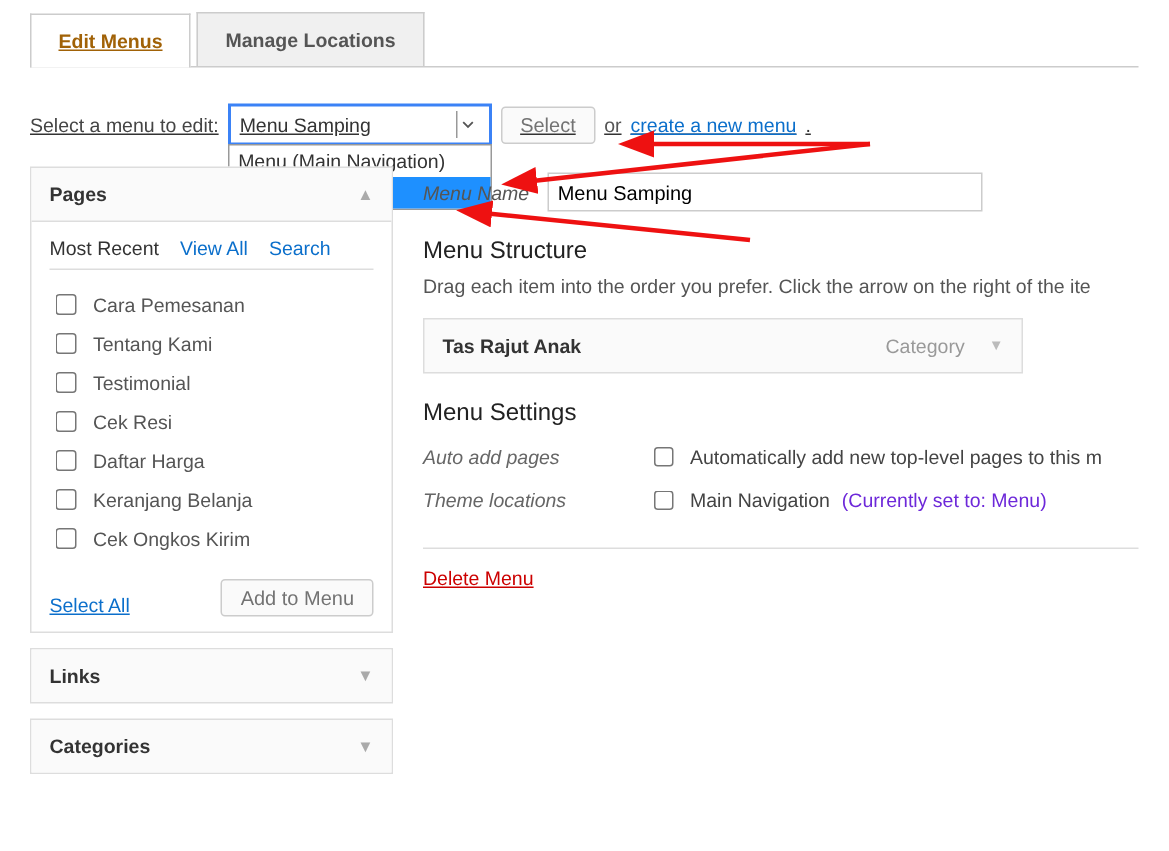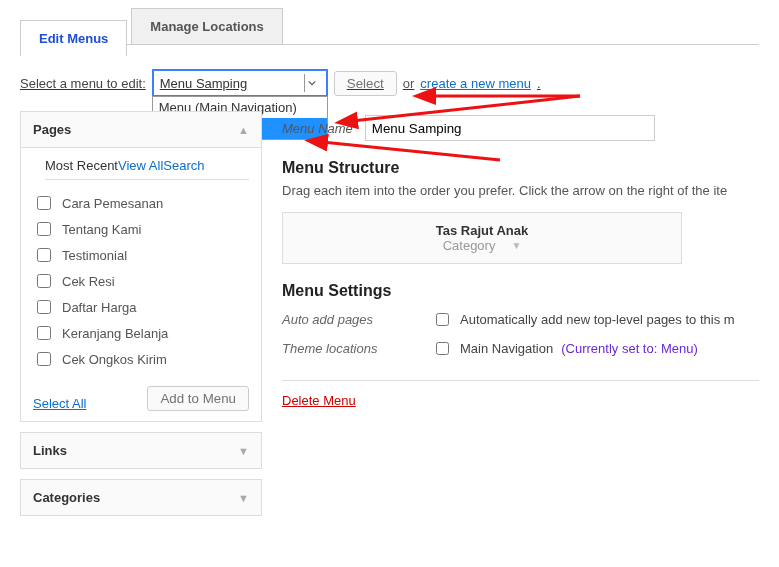--- a/index.html
+++ b/index.html
@@ -26,23 +26,24 @@
     background: #f0f0f0;
     border: 1px solid #ccc;
     border-bottom: none;
     color: #555;
     font-weight: bold;
     margin-right: 4px;
     cursor: pointer;
   }
   .tab.active {
     background: #fff;
-    color: #1d4ed8;
+    color: #a16207;
     position: relative;
-    top: 12px;
+    top: 1px;
+    text-decoration: underline;
   }
 
   
   .select-row {
     margin: 24px 0 14px 0;
     display: flex;
     align-items: center;
     gap: 6px;
     text-decoration: underline;
   }
@@ -119,24 +120,24 @@
     border-bottom:1px solid #ddd;
     background:#fafafa;
   }
   .acc-head .tri {
     color:#aaa;
     font-size:11px;
   }
   .acc-body { padding: 10px 12px; }
   .subtabs {
     display:flex;
+    gap:14px;
     border-bottom:1px solid #ddd;
     padding-bottom:6px;
     margin-bottom:10px;
-    margin-left:12px;
   }
   .subtabs .st {
     color:#0b6fcb;
     cursor:pointer;
   }
   .subtabs .st.active {
     color:#333;
     font-weight:normal;
   }
   .page-list { list-style:none; margin:0; padding:0; }
@@ -168,35 +169,34 @@
   .row-menu-name input {
     border:1px solid #ccc;
     height:26px;
     width:290px;
     padding:0 6px;
   }
   h3.sec {
     font-size:16px;
     margin:18px 0 6px 0;
     color:#222;
-    font-weight:bold;
+    font-weight:normal;
   }
   .desc { color:#555; margin-bottom:14px; }
 
   .menu-item {
     border:1px solid #ddd;
     background:#fafafa;
     padding:10px 12px;
     width:400px;
     display:flex;
     justify-content:space-between;
     align-items:center;
     color:#333;
     font-weight:bold;
-    flex-direction:column;
   }
   .menu-item .type { color:#999; font-weight:normal; display:flex; align-items:center; gap:16px;}
   .menu-item .type .tri { font-size:10px; color:#bbb; }
 
   .settings-rows { margin-top:10px; }
   .settings-rows .srow {
     display:flex;
     align-items:center;
     margin:10px 0;
   }

